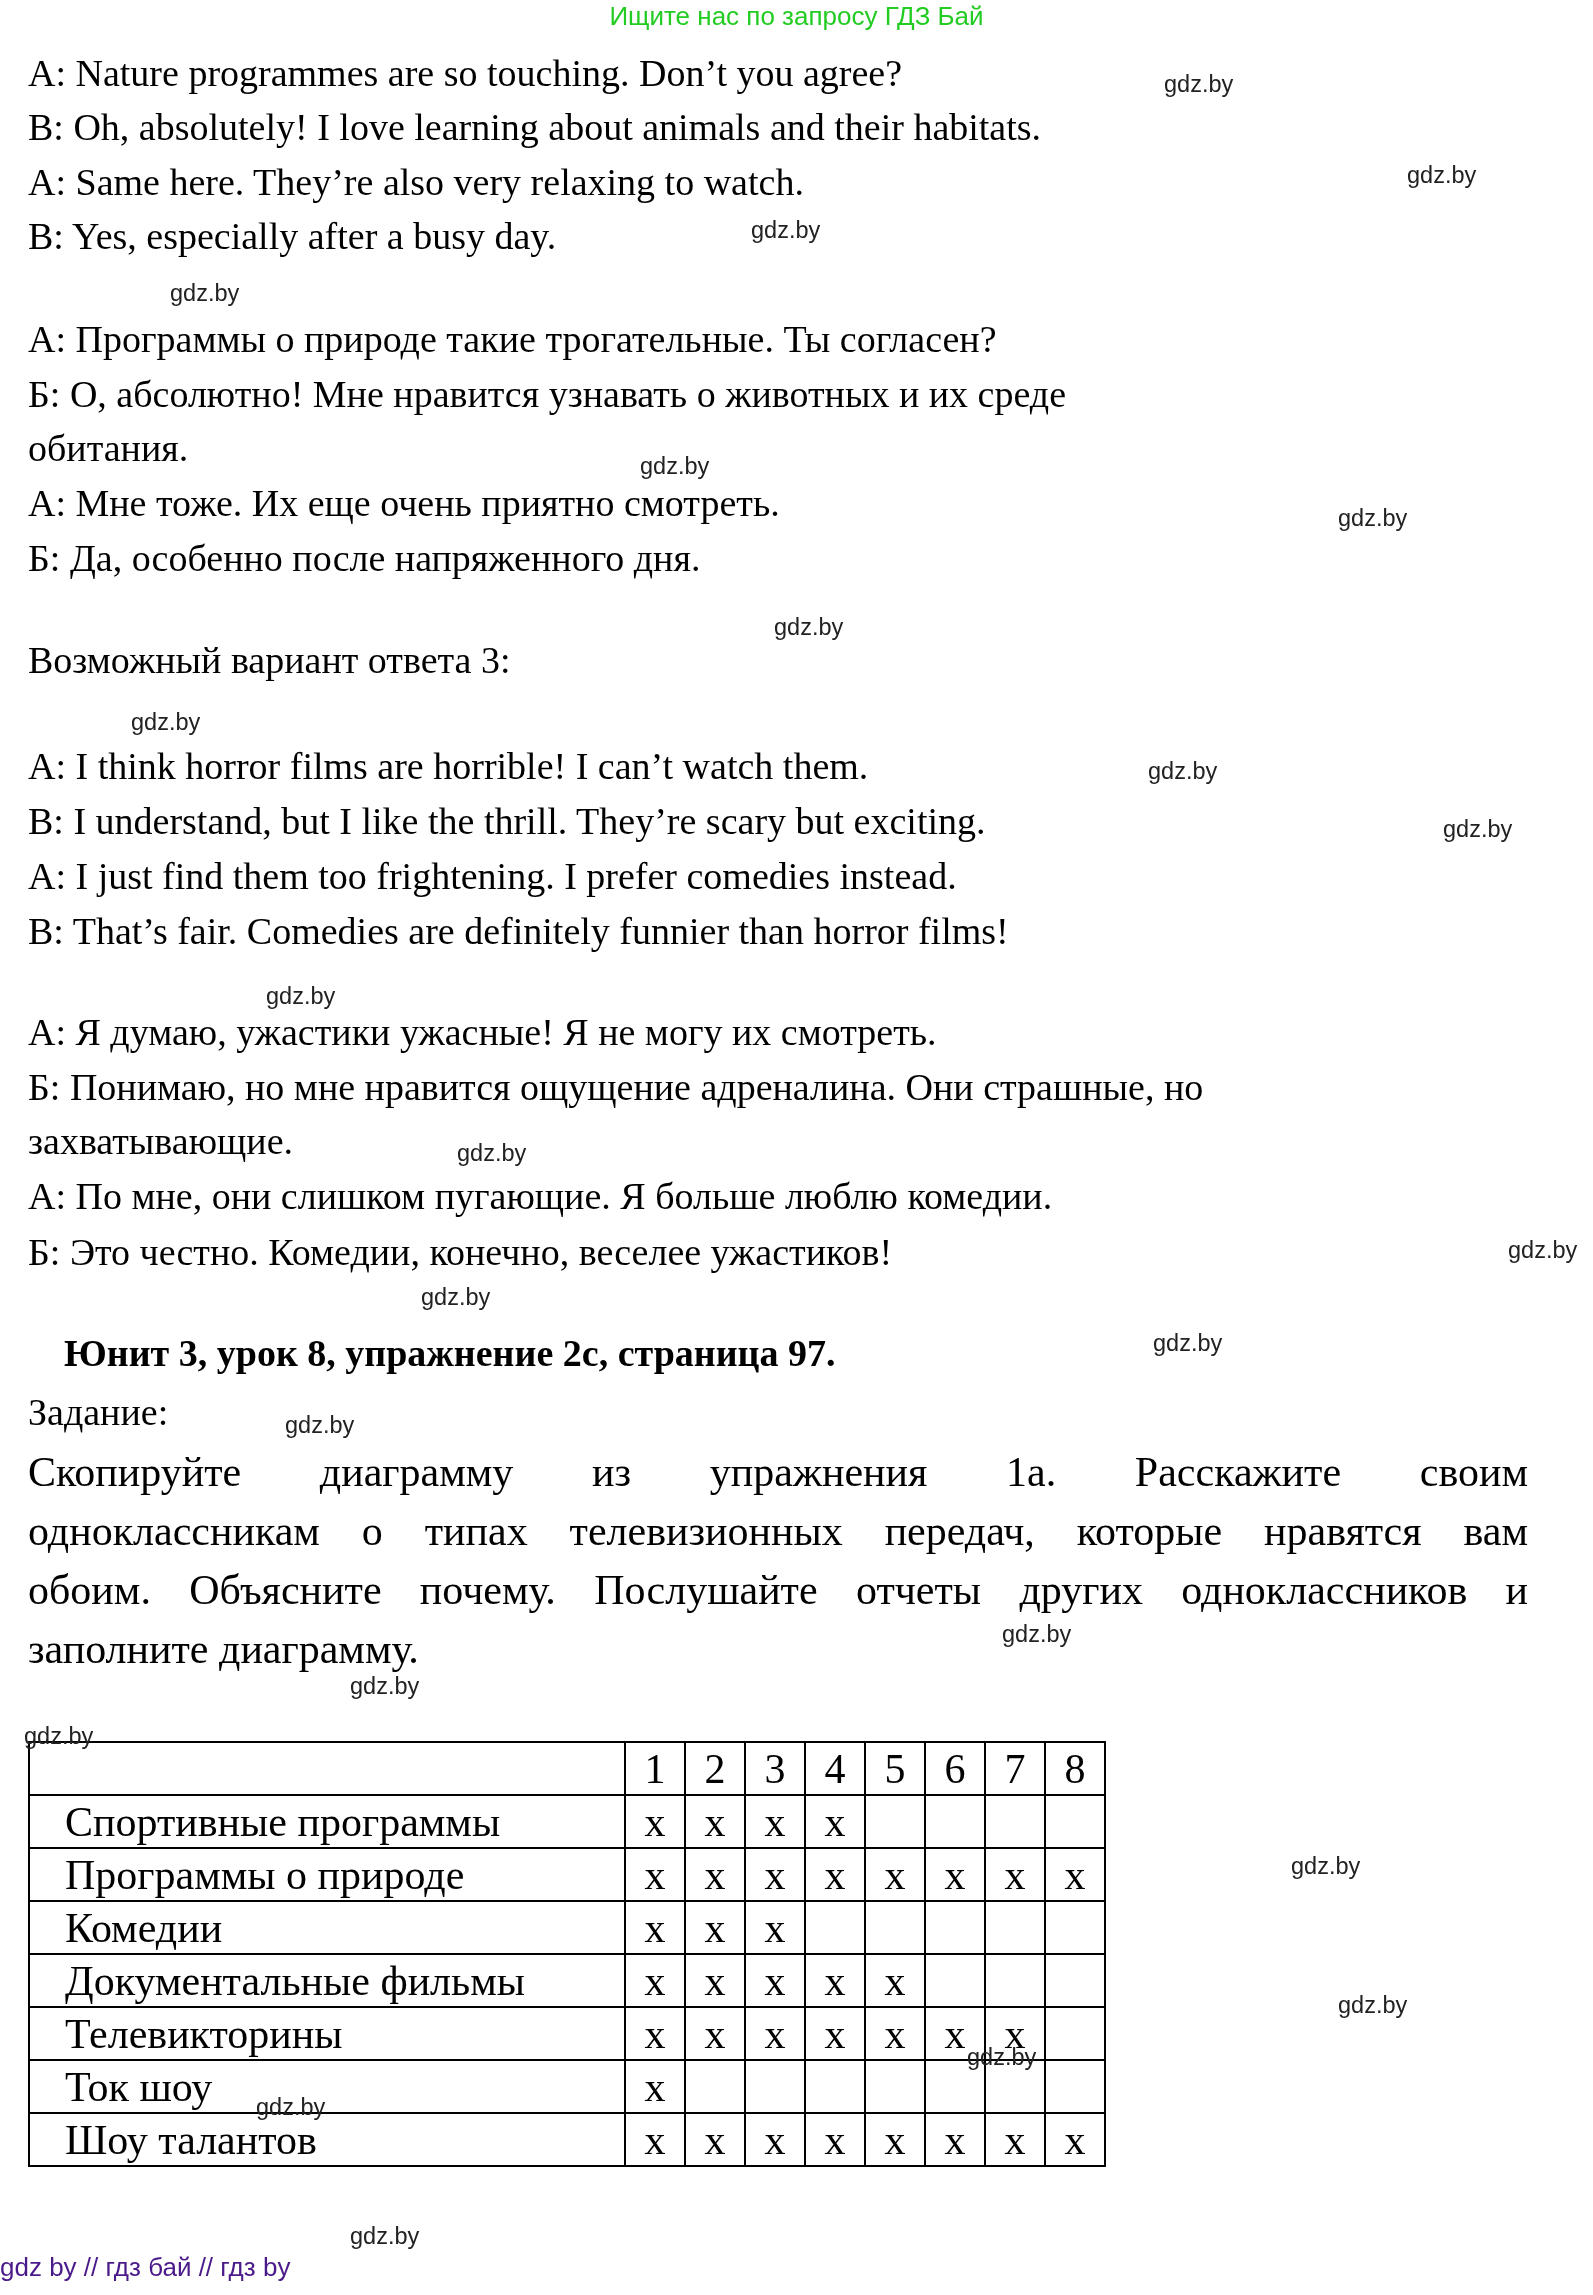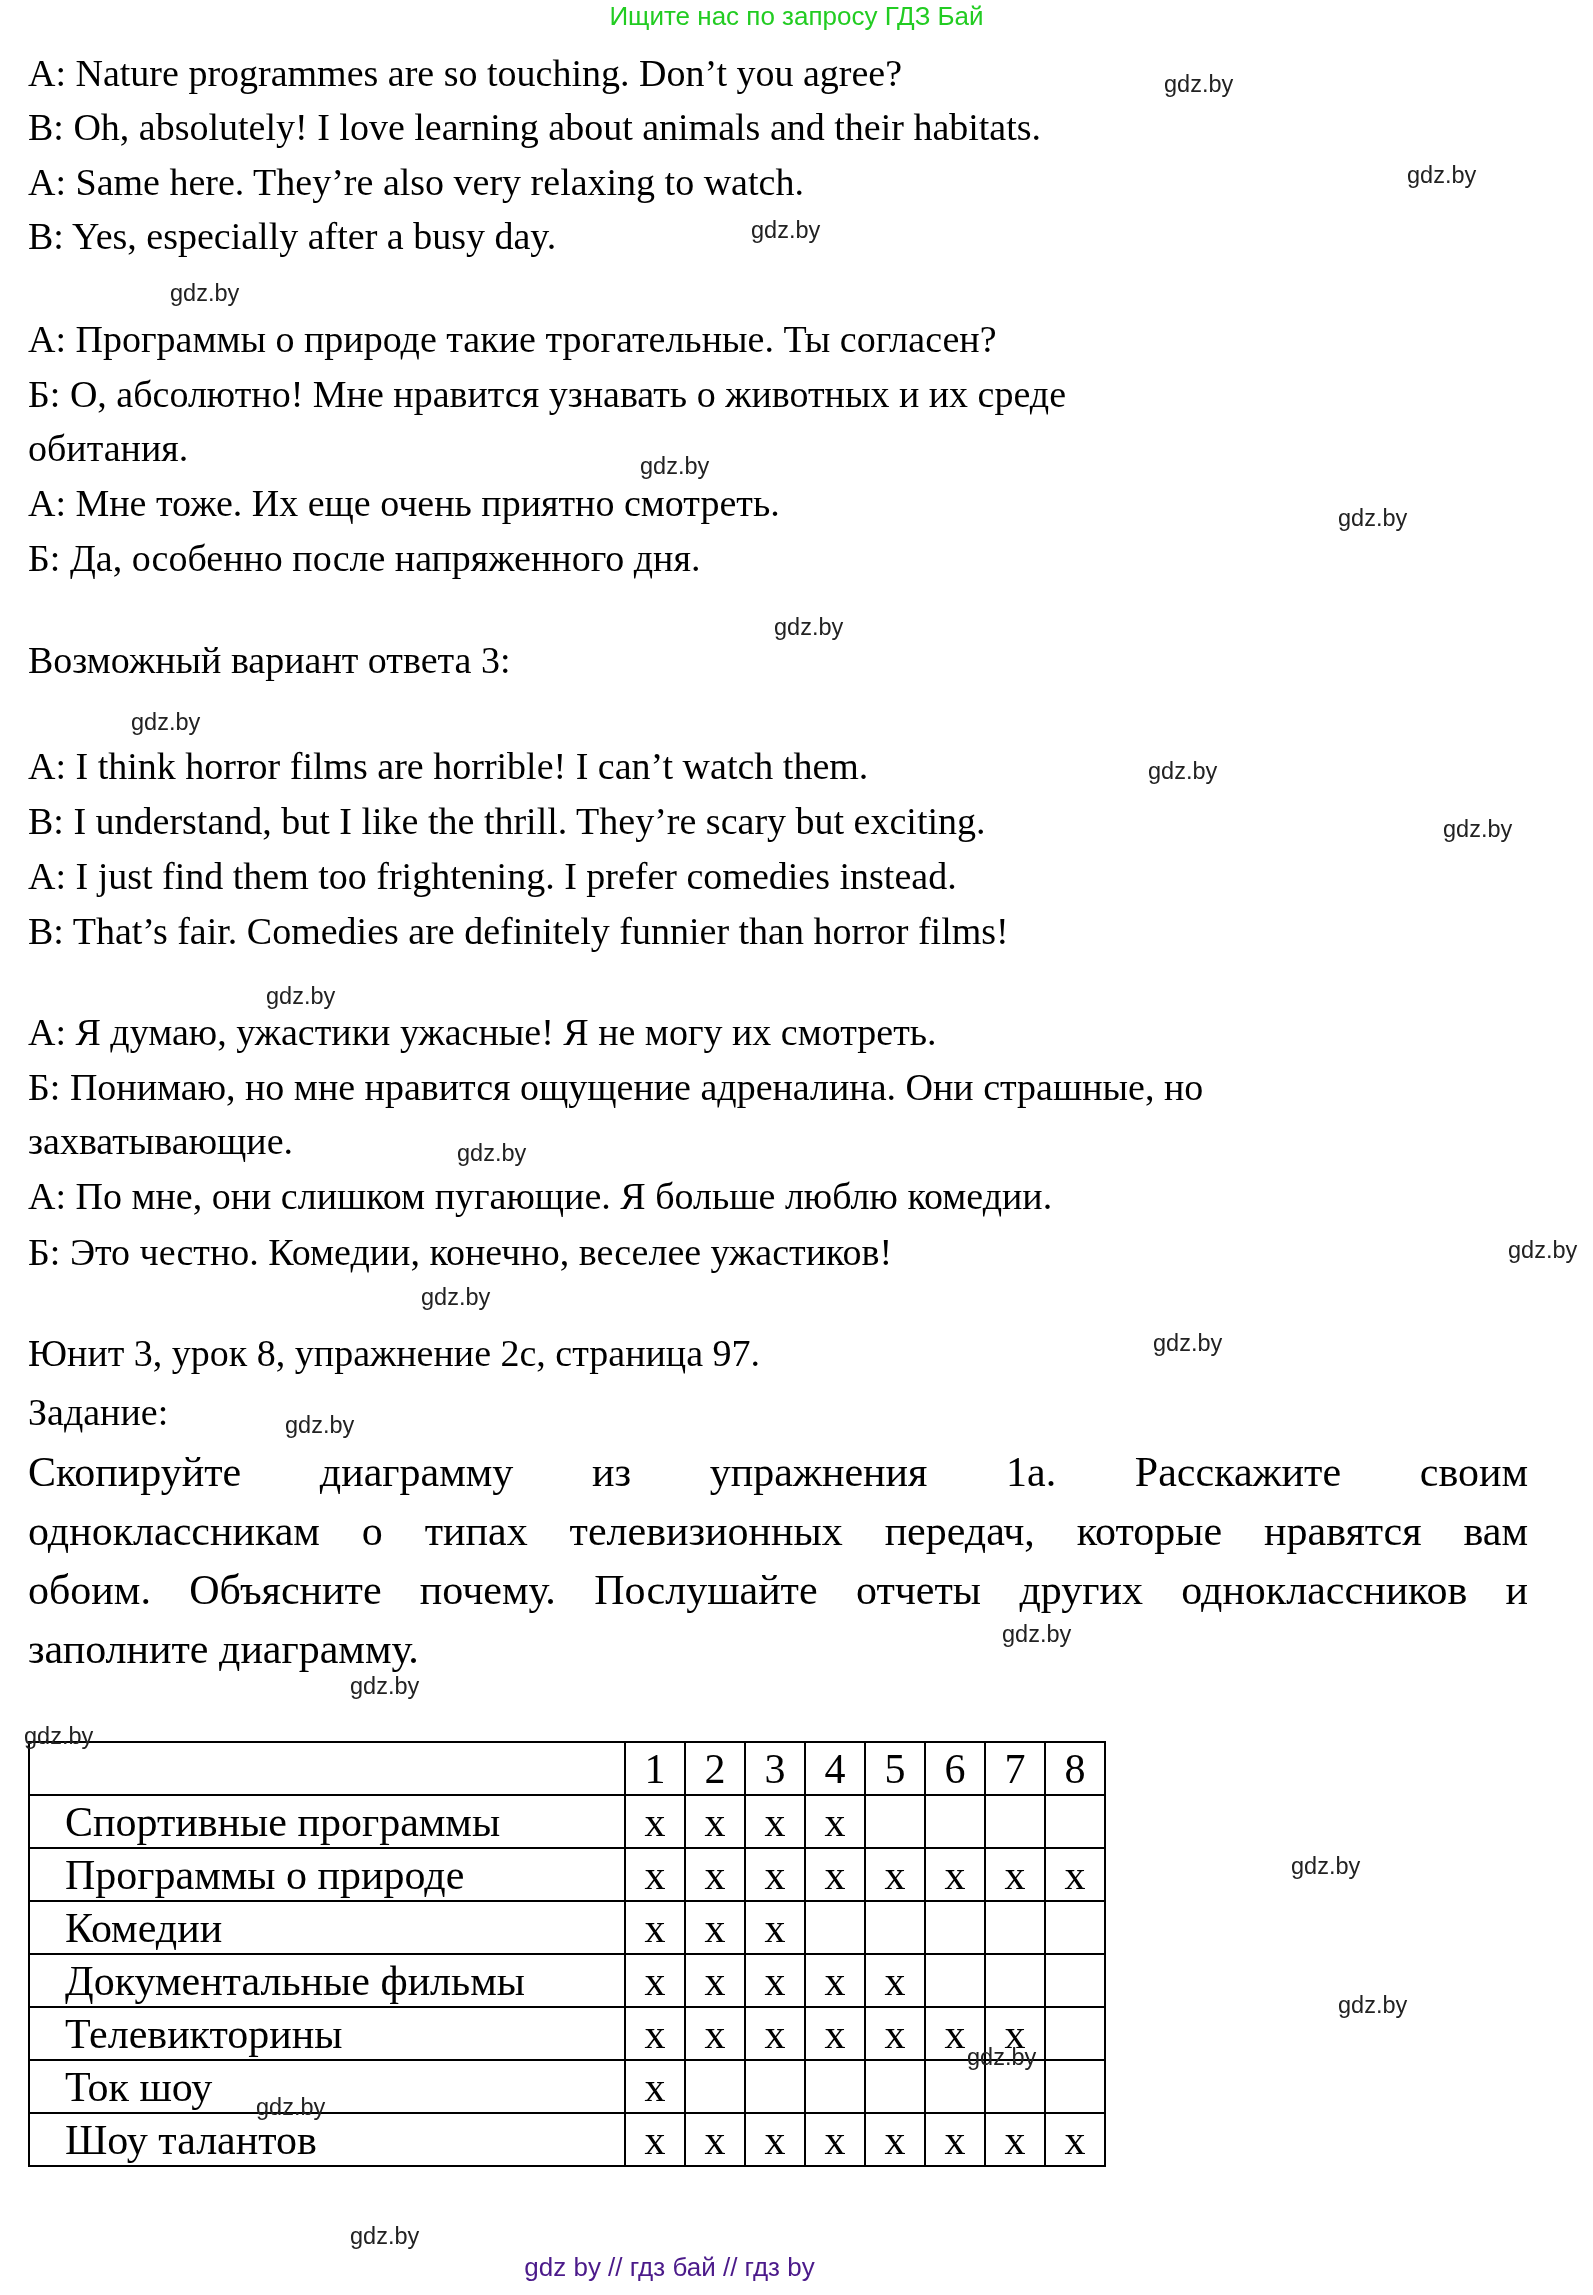--- a/index.html
+++ b/index.html
@@ -1,31 +1,31 @@
 <!DOCTYPE html>
 <html style="font-size:13px"><head>
 <meta charset="utf-8">
 <style>
   html, body { margin: 0; padding: 0; background: #ffffff; }
   body { width: 1593px; height: 2295px; position: relative; overflow: hidden;
          font-family: "Liberation Serif", serif; color: #000; }
   .top-banner { position: absolute; top: 0; left: 0; width: 1593px; text-align: center;
                 font-family: "Liberation Sans", sans-serif; font-size: 26px; line-height: 32px; color: #22cc22; }
   .line { position: absolute; left: 28px; font-size: 38px; line-height: 49px; white-space: nowrap; }
-  .heading { font-weight: normal; }
+  .heading { font-weight: bold; margin-left: 36px; }
   .para { position: absolute; left: 28px; width: 1500px; font-size: 42px; line-height: 59px; text-align: justify; }
   .para .jline { display: block; text-align: justify; text-align-last: justify; height: 59px; }
   .para .jline.last { text-align-last: left; }
   .wm { position: absolute; font-family: "Liberation Sans", sans-serif; font-size: 23.5px; color: #222; white-space: nowrap; }
   table.tv { position: absolute; left: 28px; top: 1741px; border-collapse: collapse;
              font-family: "Liberation Serif", serif; font-size: 42px; }
   table.tv td, table.tv th { border: 2.4px solid #000; height: 51px; padding: 0; font-weight: normal; }
   table.tv td.label { width: 559px; padding-left: 35px; text-align: left; white-space: nowrap; }
   table.tv th.num, table.tv td.cell { width: 58px; text-align: center; }
-  .footer { position: absolute; top: 2275px; left: 0; width: 1339px; text-align: center;
+  .footer { position: absolute; top: 2275px; left: 0; width: 1339px; 
             font-family: "Liberation Sans", sans-serif; font-size: 26px; color: #4b1a8a; line-height: 32px; transform: translateY(-24px); }
 </style>
 </head>
 <body>
 
 <div class="top-banner">Ищите нас по запросу ГДЗ Бай</div>
 
 <div class="line" style="top:49px">A: Nature programmes are so touching. Don’t you agree?</div>
 <div class="line" style="top:103px">B: Oh, absolutely! I love learning about animals and their habitats.</div>
 <div class="line" style="top:158px">A: Same here. They’re also very relaxing to watch.</div>

